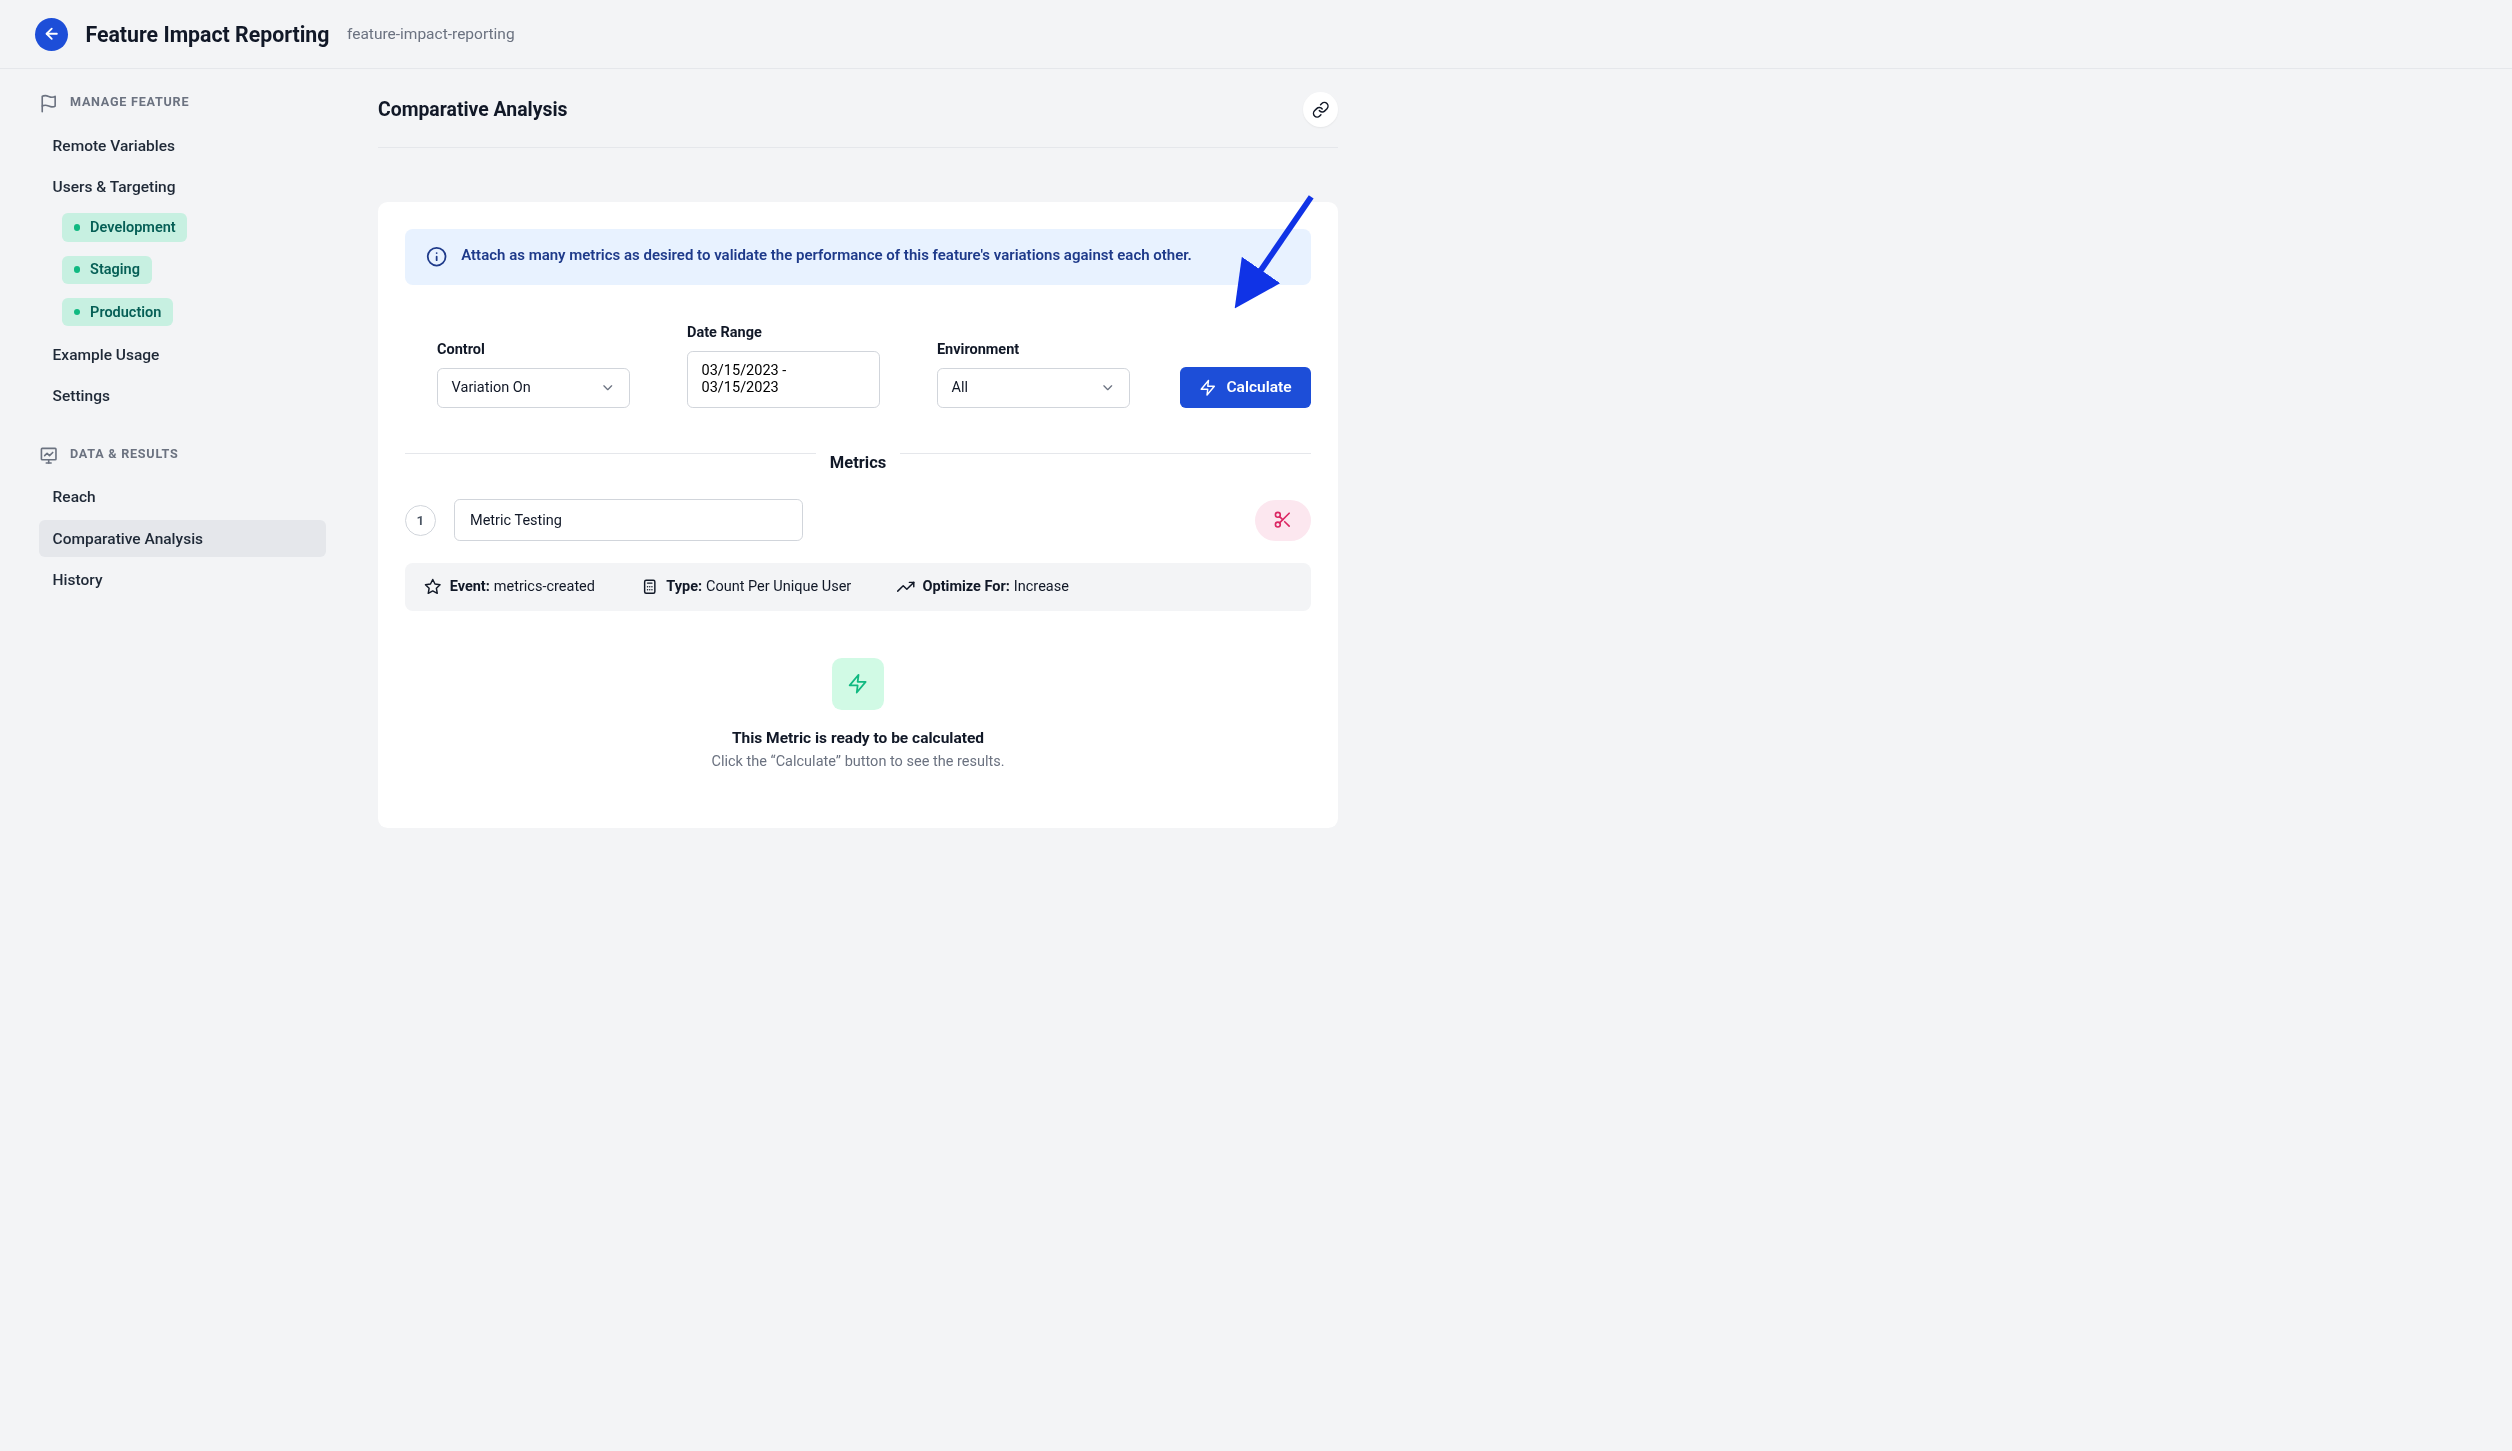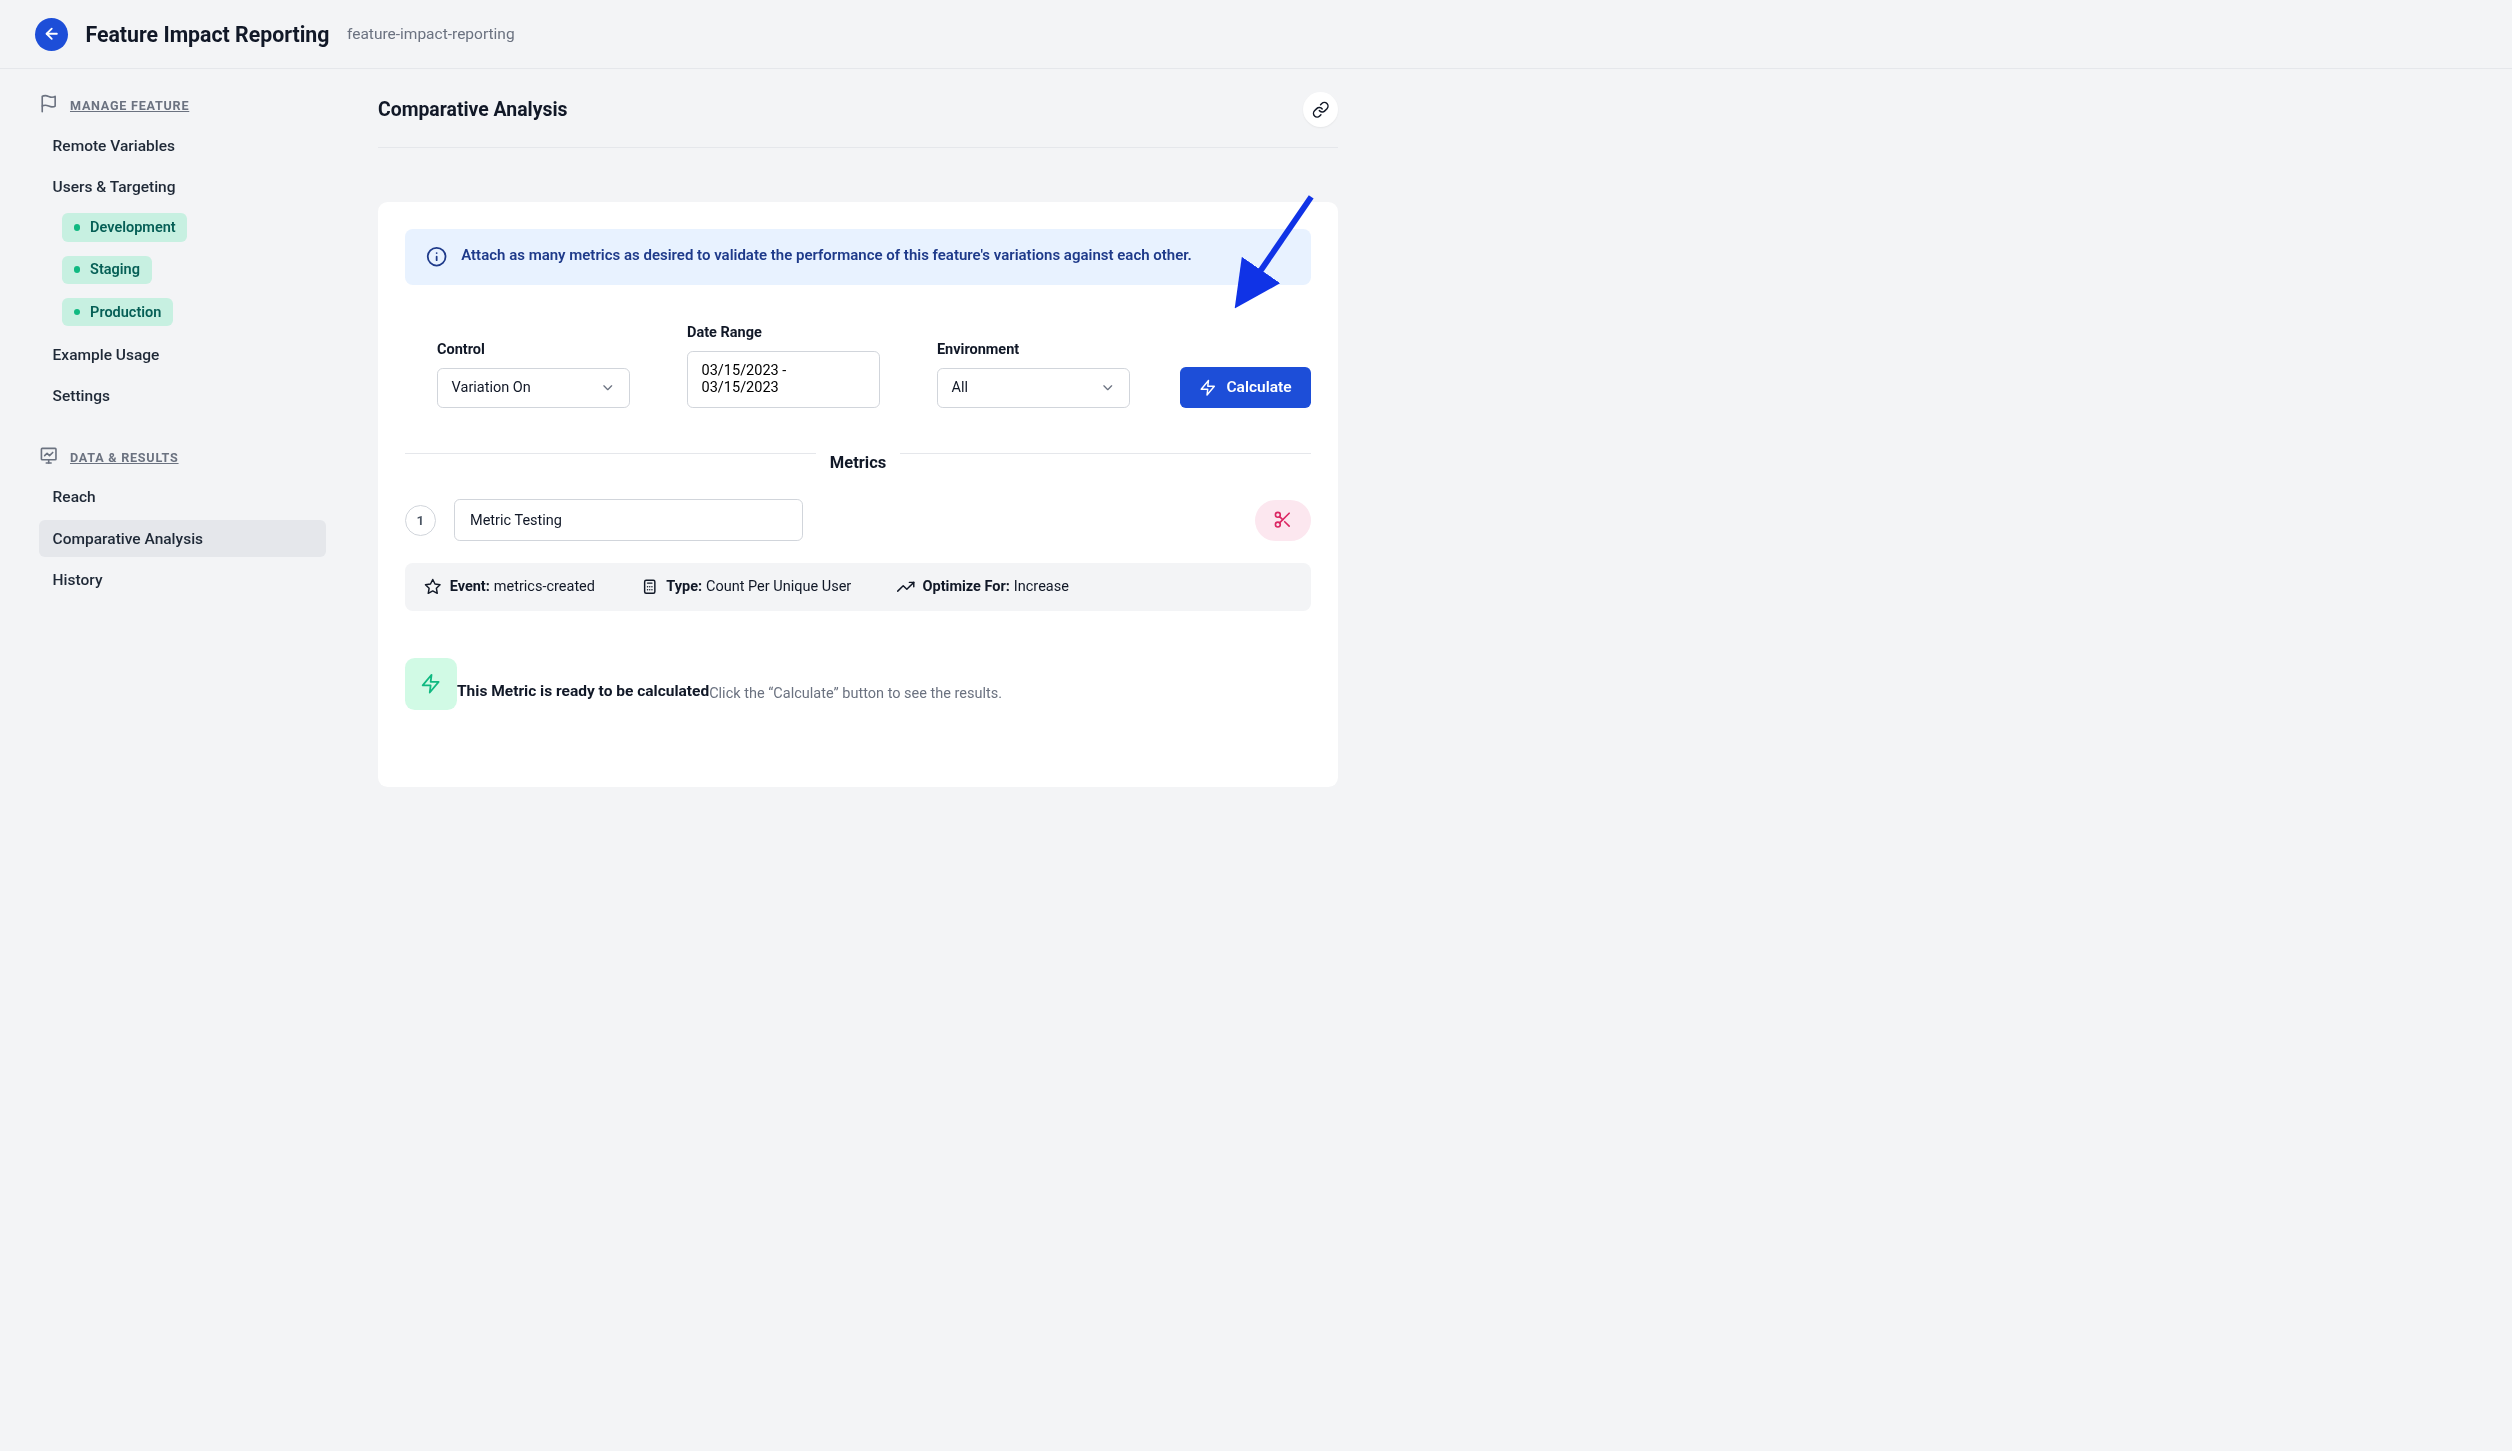--- a/index.html
+++ b/index.html
@@ -26,26 +26,25 @@
     .back-btn svg { stroke: #fff; }
     .title { font-size: 21.3px; font-weight: 700; margin-right: 17.5px; }
     .slug { color: #6b7280; font-size: 15.5px; }
     .layout { display: flex; }
     .sidebar {
       width: 349px;
       padding: 25px 23px 25px 39px;
       flex-shrink: 0;
     }
     .section-header {
-      display: flex; align-items: flex-end;
+      display: flex; align-items: flex-start;
       color: #6b7280;
       font-size: 12.6px; font-weight: 700; letter-spacing: 0.06em;
       margin-bottom: 13.6px;
       text-transform: uppercase;
-      text-decoration: underline;
     }
     .section-header svg { margin-right: 11.6px; stroke: #6b7280; }
     .nav-item {
       display: block;
       padding: 9.7px 13.6px;
       font-size: 15.5px;
       font-weight: 500;
       color: #1f2937;
       border-radius: 5.8px;
       cursor: pointer;
@@ -151,21 +150,21 @@
       padding: 15.5px 19.4px;
       margin-top: 21.3px;
       display: flex; gap: 46px; align-items: center;
       font-size: 14.5px;
     }
     .metric-details .ico { display: inline-flex; margin-right: 7.8px; vertical-align: middle; }
     .detail-item { display: flex; align-items: center; }
     .detail-item .lab { font-weight: 700; margin-right: 3.9px; }
     .empty-state {
       margin-top: 47px;
-      display: flex; flex-direction: row; align-items: center;
+      display: flex; flex-direction: column; align-items: center;
     }
     .empty-icon {
       width: 52px; height: 52px; border-radius: 9.7px;
       background: #d1fae5;
       display: flex; align-items: center; justify-content: center;
       margin-bottom: 19.4px;
     }
     .empty-title { font-weight: 700; font-size: 15.5px; margin-bottom: 5.8px; }
     .empty-sub { color: #6b7280; font-size: 14.5px; }
     .calc-btn {

